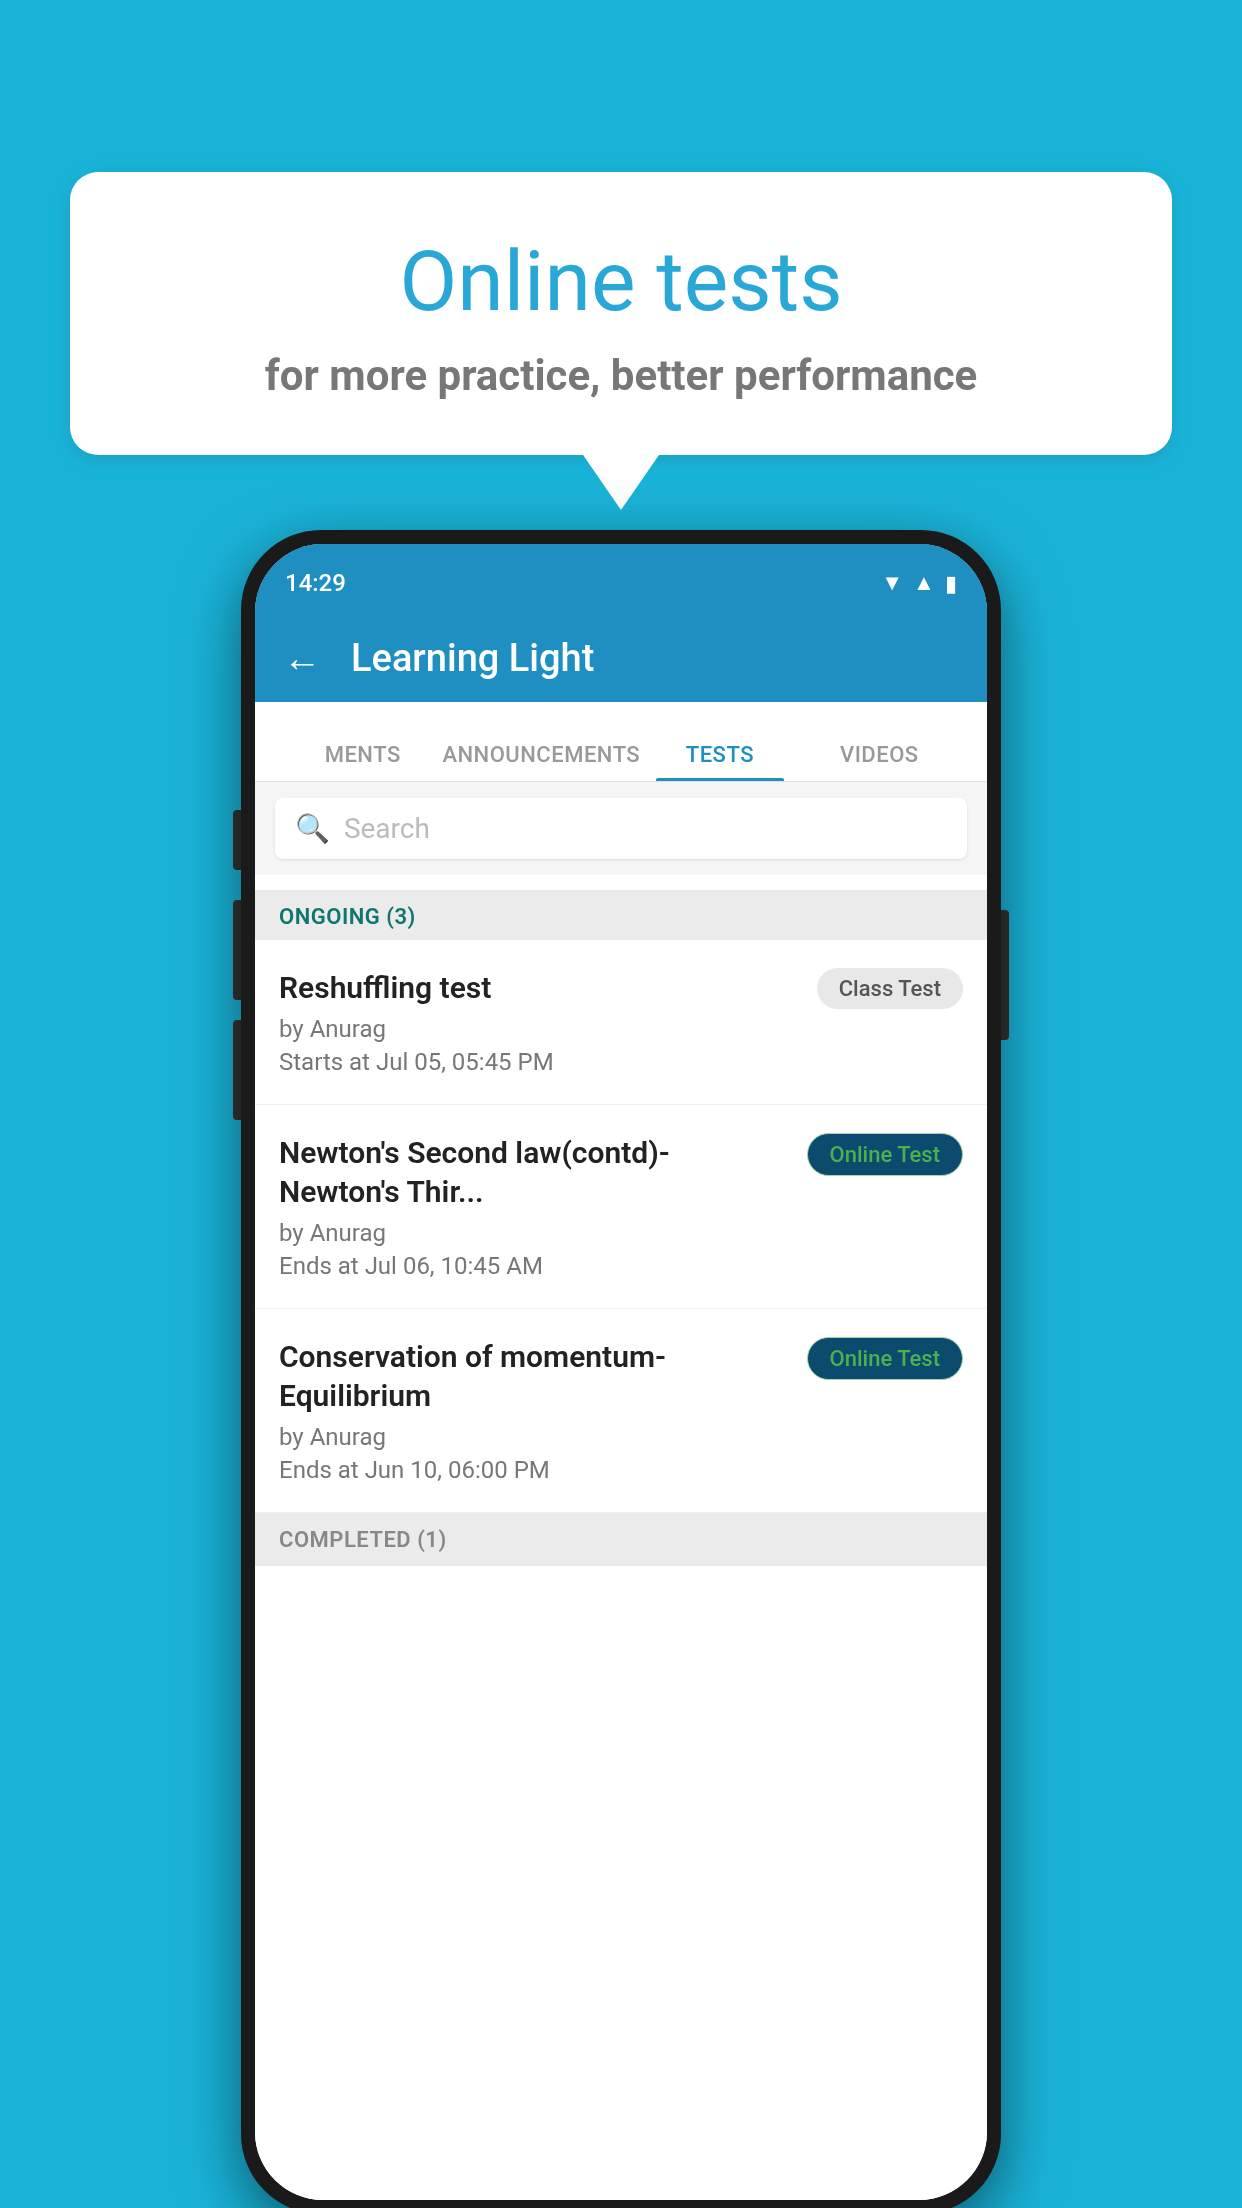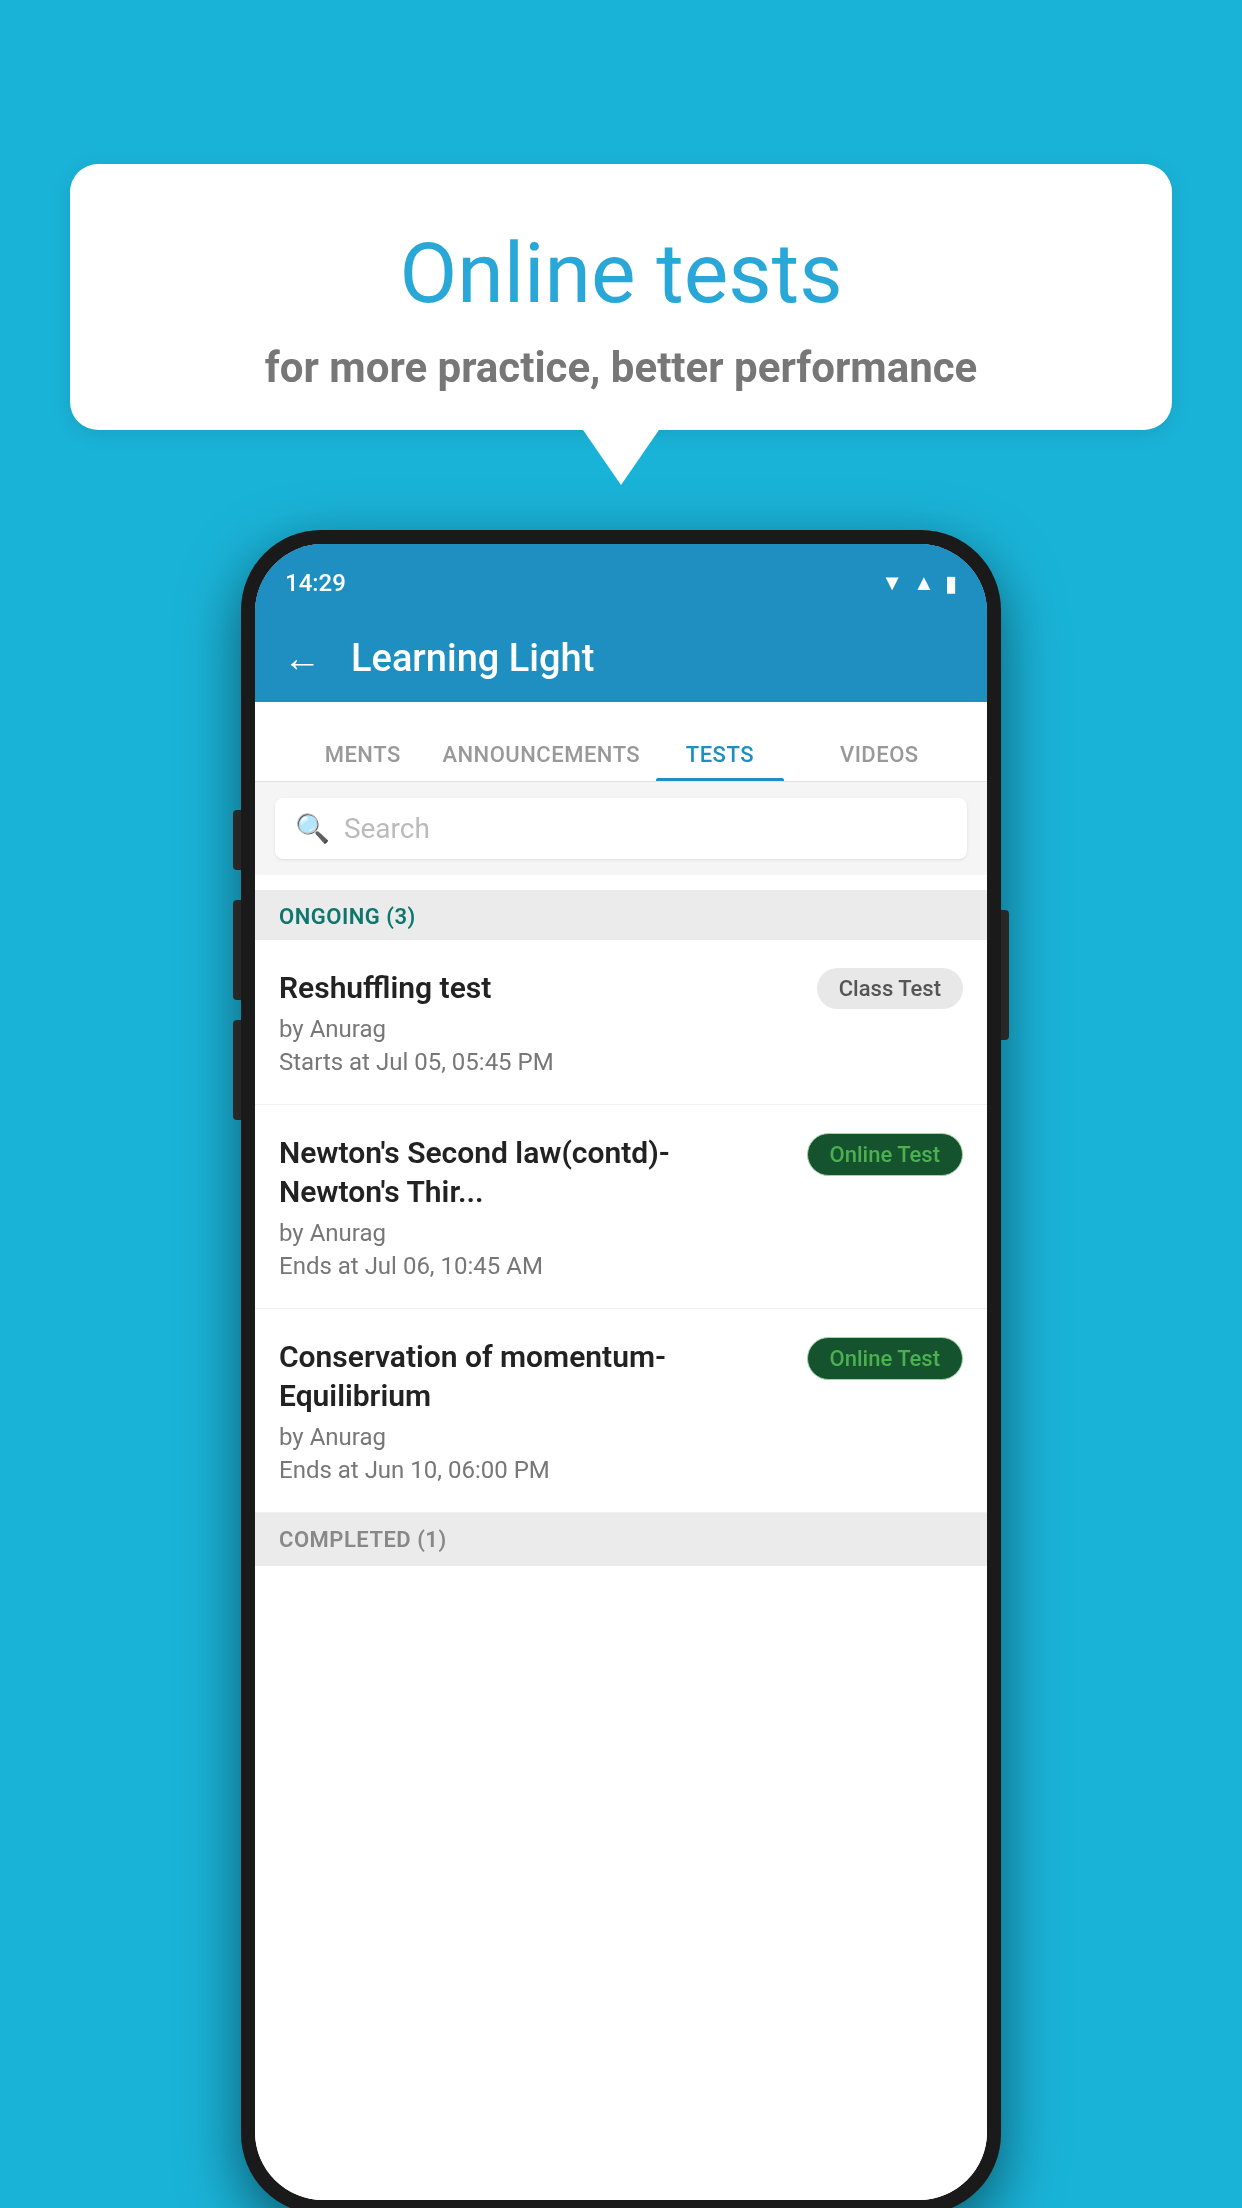--- a/index.html
+++ b/index.html
@@ -9,26 +9,26 @@
       height: 2208px;
       background-color: #1ab3d8;
       font-family: 'Roboto', Arial, sans-serif;
       overflow: hidden;
       position: relative;
     }
 
     
     .speech-bubble {
       position: absolute;
-      top: 164px;
+      top: 172px;
       left: 70px;
       right: 70px;
       background: #fff;
       border-radius: 28px;
-      padding: 60px 50px 38px;
+      padding: 60px 50px 55px;
       box-shadow: 0 4px 20px rgba(0,0,0,0.1);
     }
     .speech-bubble::after {
       content: '';
       position: absolute;
       bottom: -55px;
       left: 50%;
       transform: translateX(-50%);
       width: 0;
       height: 0;
@@ -296,21 +296,21 @@
       padding: 8px 22px;
       font-size: 22px;
       font-weight: 500;
       white-space: nowrap;
     }
     .badge-class {
       background: #e8e8e8;
       color: #555;
     }
     .badge-online {
-      background: #14532d;
+      background: #0c4a6e;
       color: #4caf50;
       border: 1.5px solid #a5d6a7;
     }
 
     
     .completed-header {
       position: absolute;
       background: #ebebeb;
       left: 0;
       right: 0;

